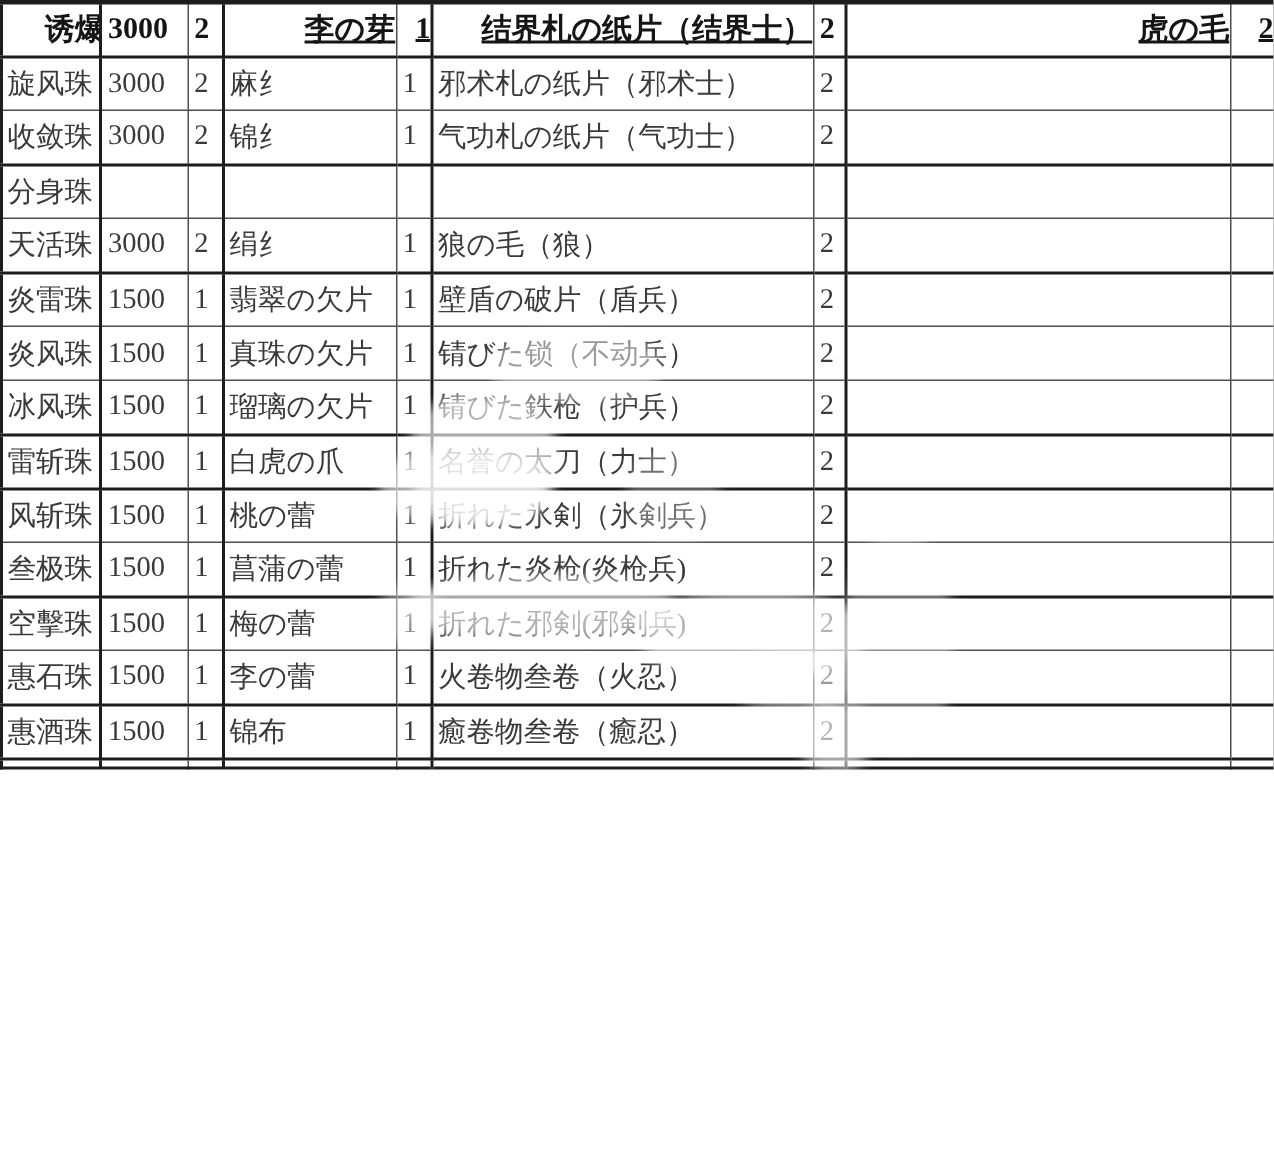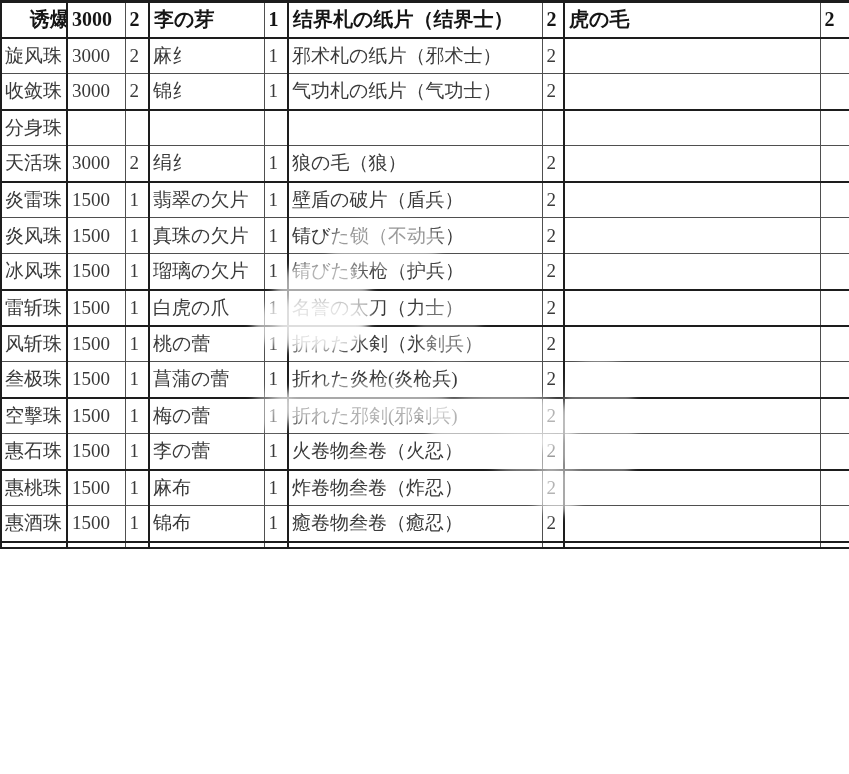--- a/index.html
+++ b/index.html
@@ -41,21 +41,21 @@
     padding-left:28px;
   }
   
   table{border:2px solid var(--border-thick);border-top:3px solid var(--border-thick);}
   
   .gr{border-right:2px solid var(--border-thick);}
   
   tr.ge td{border-bottom:2px solid var(--border-thick);}
   
   .num{padding-left:4px;}
-  .ctr{text-align:left;padding-left:4px;}
+  .ctr{text-align:right;padding-left:4px;text-decoration:underline;}
   tr.partial td{height:6px;border-bottom:none;}
 
   
   #watermark{position:absolute;inset:0;pointer-events:none;}
   #watermark .blob{
     position:absolute;
     background:rgba(255,255,255,0.62);
     border-radius:42%;
     filter:blur(4px);
   }
@@ -215,31 +215,20 @@
           <td class="gr">惠石珠</td>
           <td class="num">1500</td>
           <td class="gr num">1</td>
           <td class="">李の蕾</td>
           <td class="gr num">1</td>
           <td class="">火卷物叁卷（火忍）</td>
           <td class="gr num">2</td>
           <td class=""></td>
           <td class=""></td>
         </tr>
-        <tr>
-          <td class="gr">惠桃珠</td>
-          <td class="num">1500</td>
-          <td class="gr num">1</td>
-          <td class="">麻布</td>
-          <td class="gr num">1</td>
-          <td class="">炸卷物叁卷（炸忍）</td>
-          <td class="gr num">2</td>
-          <td class=""></td>
-          <td class=""></td>
-        </tr>
         <tr class="ge">
           <td class="gr">惠酒珠</td>
           <td class="num">1500</td>
           <td class="gr num">1</td>
           <td class="">锦布</td>
           <td class="gr num">1</td>
           <td class="">癒卷物叁卷（癒忍）</td>
           <td class="gr num">2</td>
           <td class=""></td>
           <td class=""></td>

